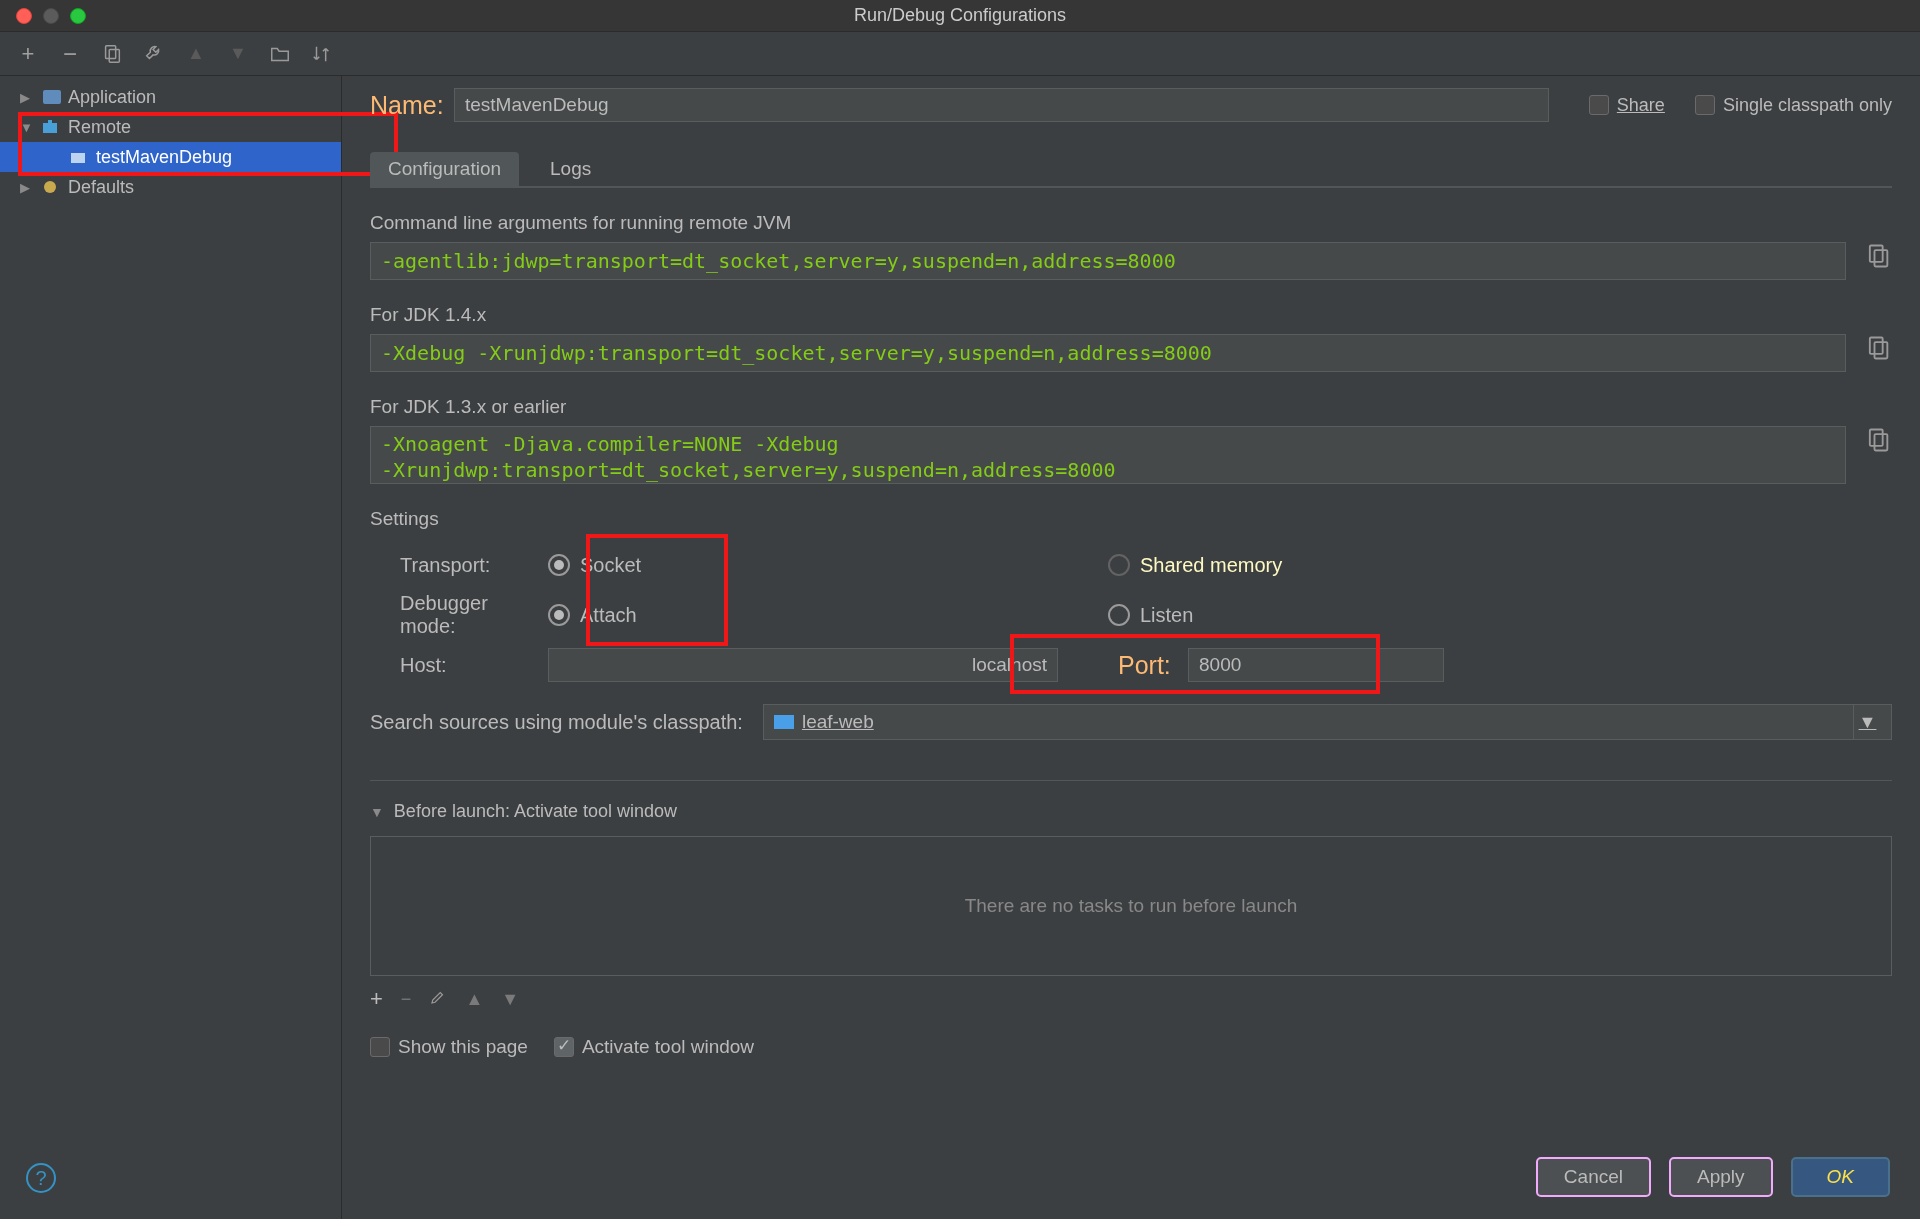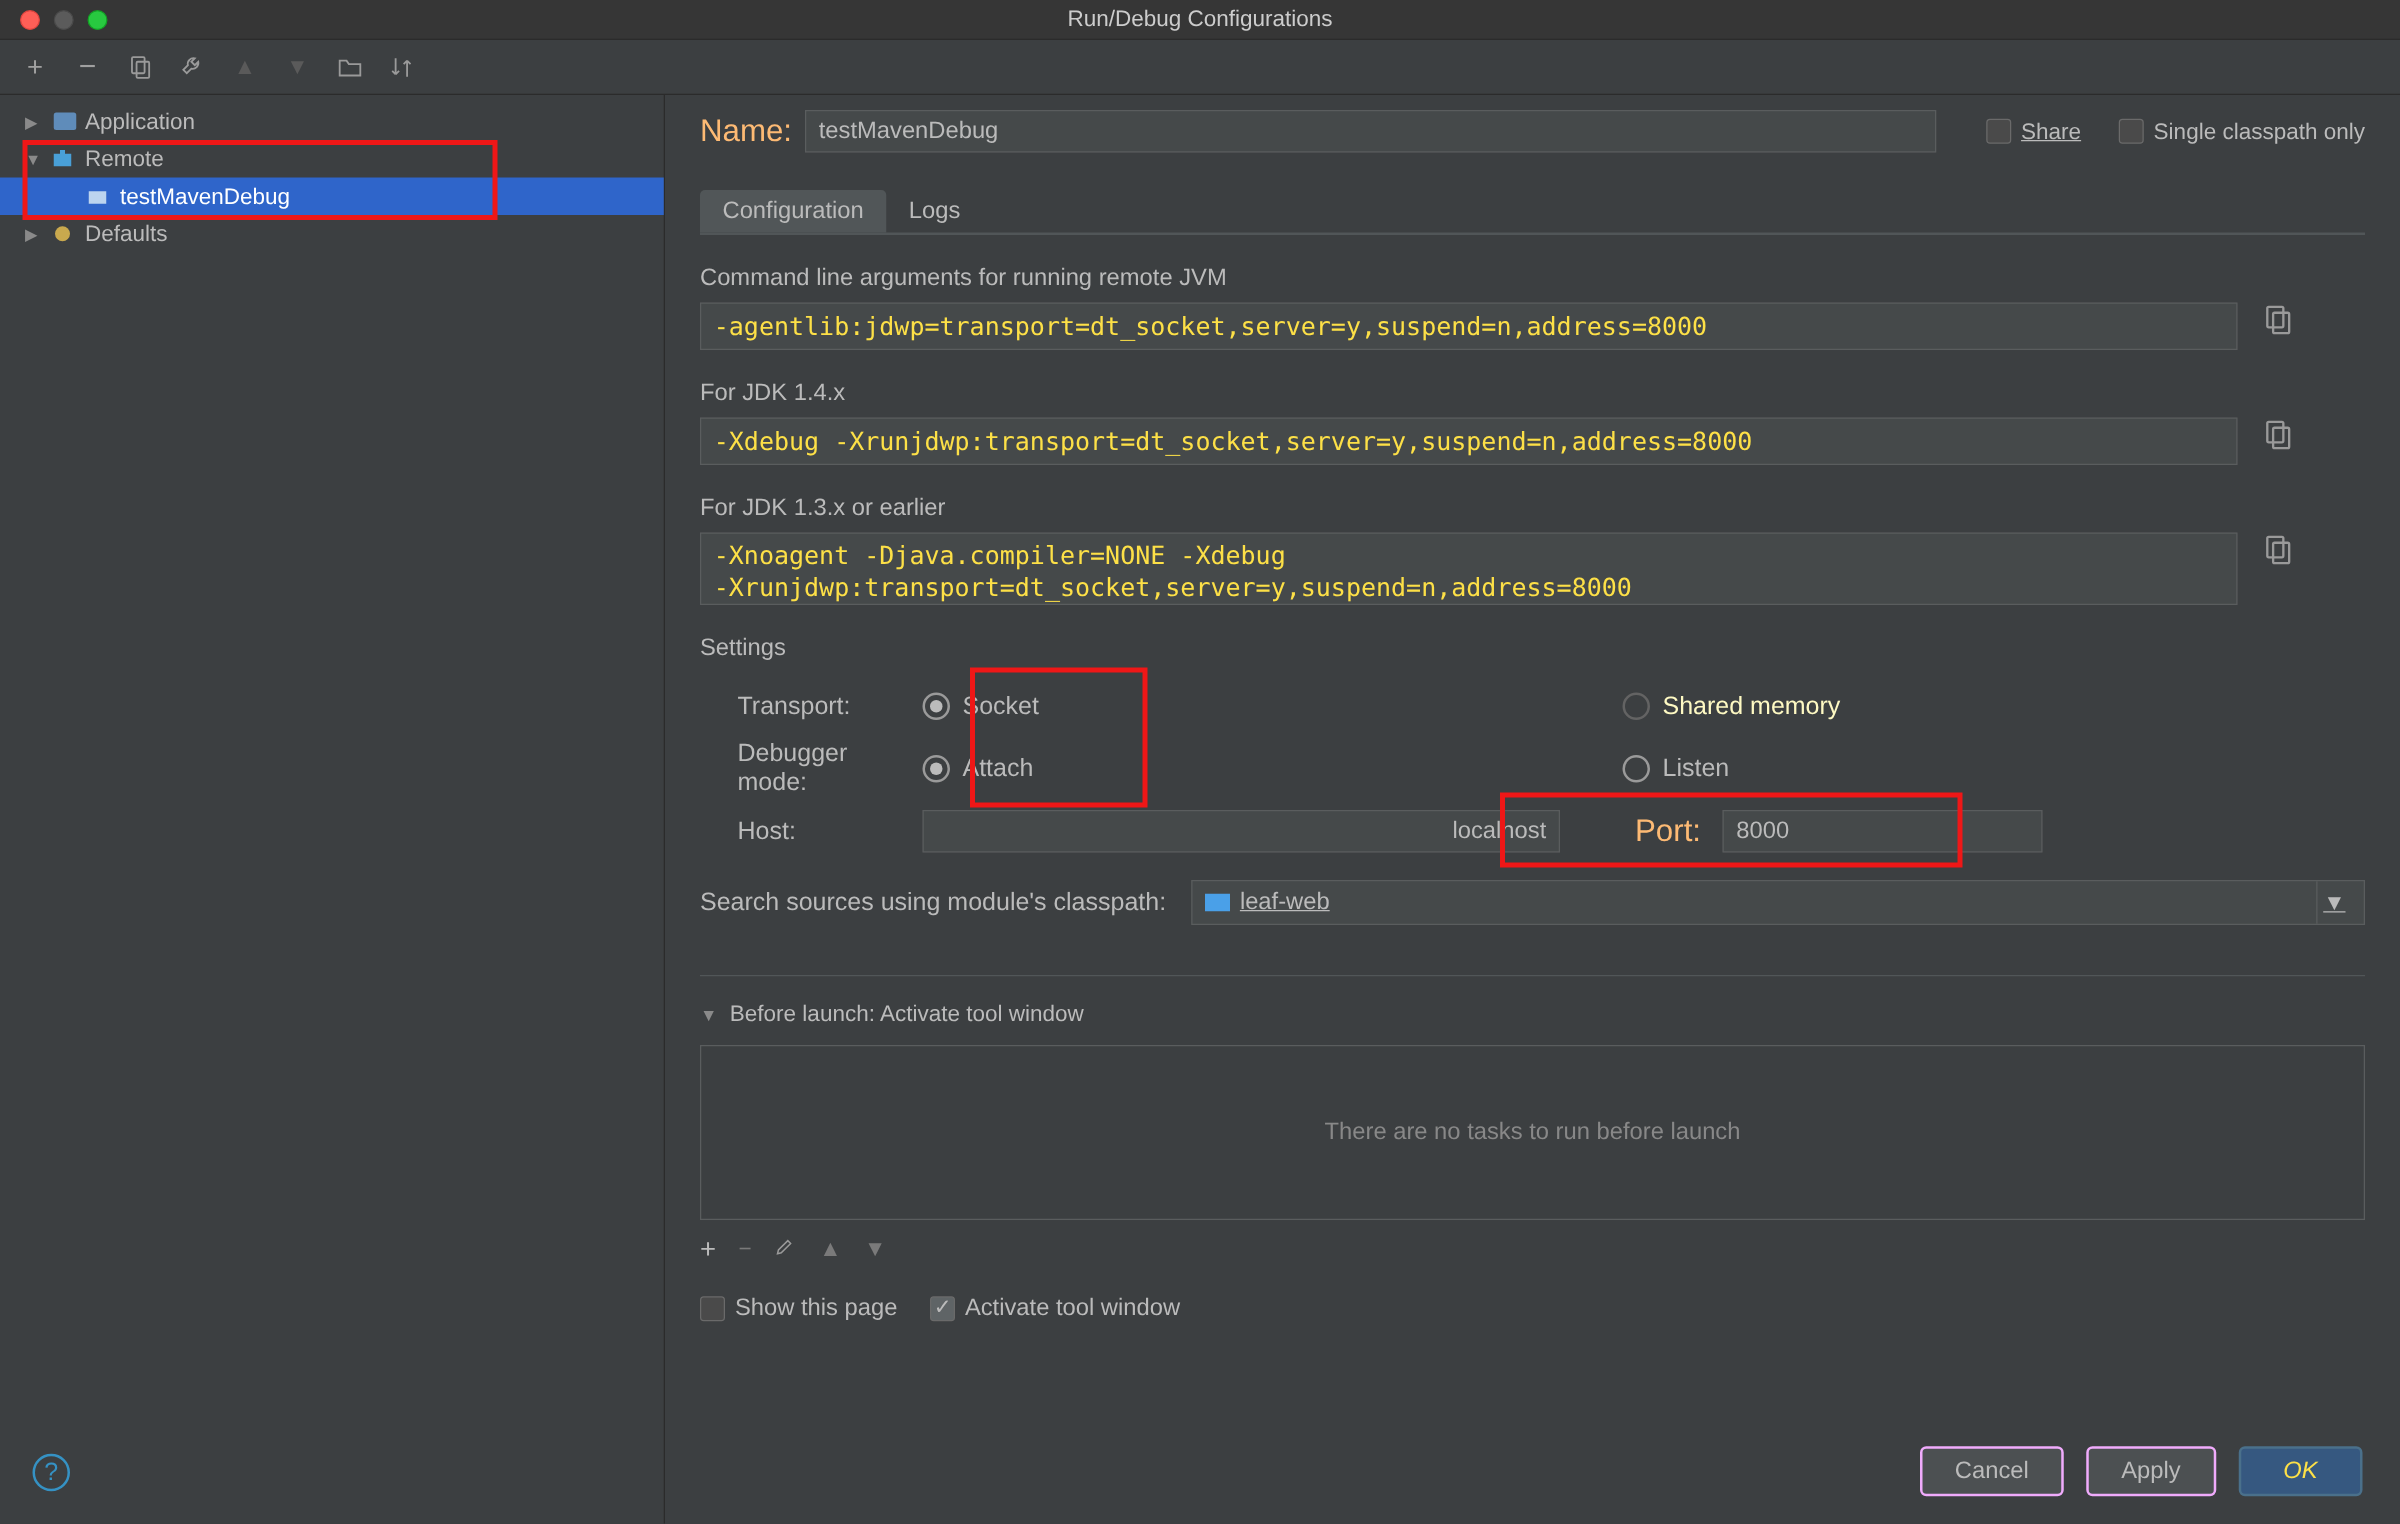--- a/index.html
+++ b/index.html
@@ -96,37 +96,37 @@
 }
 .chk.on { background:#5f6466; }
 .chk.on::after{
   content:"✓"; position:absolute; left:2px; top:-3px; color:#bbbbbb; font-size:17px;
 }
 .share { margin-right:30px; display:flex; align-items:center; }
 .single { display:flex; align-items:center; }
 
 .tabs {
   margin-top: 26px;
-  display:flex; gap:0;
+  display:flex; gap:13px;
   border-bottom:2px solid #515658;
 }
 .tab {
   padding:6px 18px 6px 18px;
   font-size:19px; color:#bbbbbb;
   border-top-left-radius:4px; border-top-right-radius:4px;
 }
 .tab.active { background:#515658; }
 .section { margin-top: 24px; }
 .section .caption { font-size:19px; color:#bbbbbb; margin-bottom:8px; }
 .codebox {
   background:#45494a; border:1px solid #5a5d5e;
   padding: 6px 10px;
   font-family: "Menlo","Consolas",monospace;
-  font-size: 20px; color:#fde047;
-  width: 1230px;
+  font-size: 20px; color:#84cc16;
+  width: 1476px;
 }
 .codebox.tall { height:58px; line-height:26px; padding-top:4px;}
 .copybtn {
   width:28px; height:28px; margin-left:18px;
   display:inline-flex; align-items:center; justify-content:center;
 }
 .after-code { display:flex; align-items:flex-start; }
 
 .settings-hdr { margin-top:24px; font-size:19px; }
 .settings-grid { margin-top:10px; }

